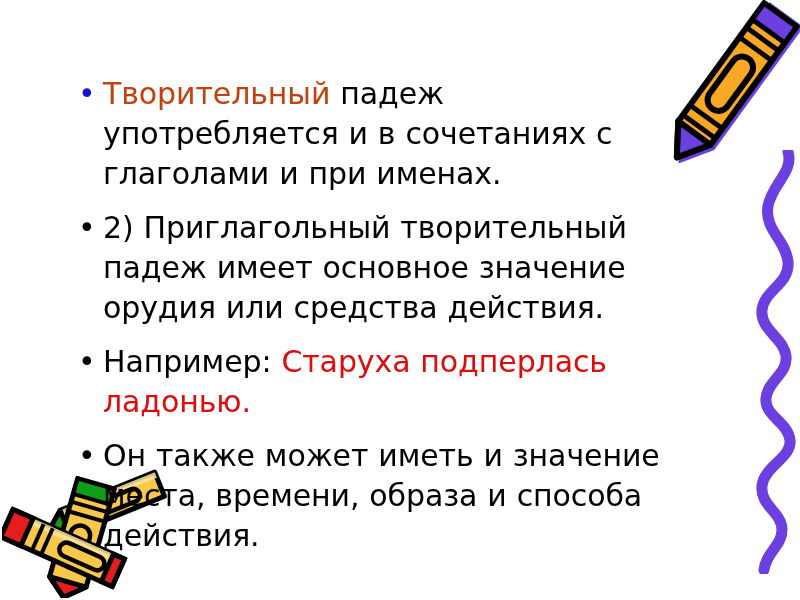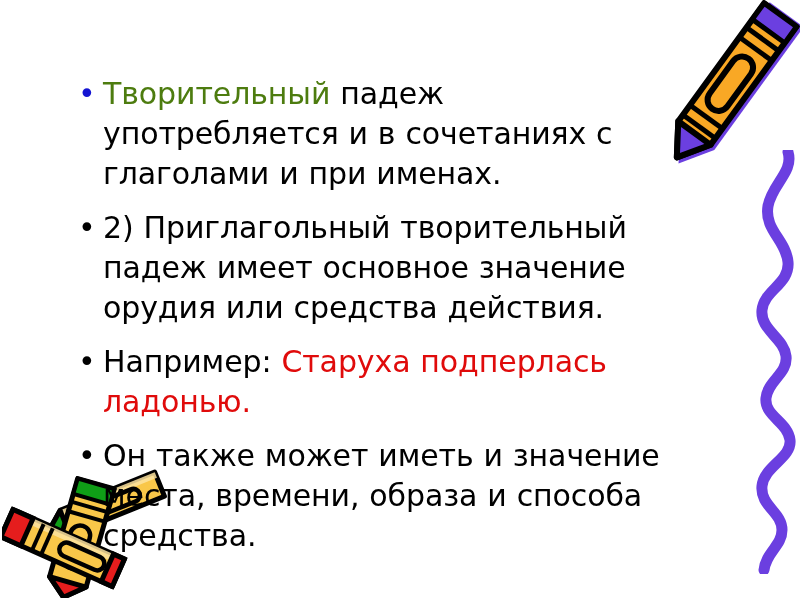--- a/index.html
+++ b/index.html
@@ -47,21 +47,21 @@
   .bullet-marker.accent { color: #1414d2; }
 
   .bullet-text {
     flex: 1 1 auto;
     font-size: 30px;
     line-height: 40px;
     color: #000000;
     letter-spacing: -0.1px;
     word-spacing: 0.5px;
   }
-  .hl-blue { color: #4d7c0f; }
+  .hl-blue { color: #c2410c; }
   .hl-red  { color: #e00b0b; }
 
   
   #crayon-top { position: absolute; left: 648px; top: -6px; }
   #squiggle   { position: absolute; left: 676px; top: 150px; }
   #crayons-bottom { position: absolute; left: 2px; top: 466px; }
 </style>
 </head>
 <body>
 
@@ -143,17 +143,17 @@
       <div class="bullet-text"><span>2) Приглагольный творительный падеж имеет основное значение орудия или средства действия.</span></div>
     </div>
 
     <div class="bullet-row">
       <div class="bullet-marker">•</div>
       <div class="bullet-text"><span>Например: </span><span class="hl-red">Старуха подперлась ладонью.</span></div>
     </div>
 
     <div class="bullet-row">
       <div class="bullet-marker">•</div>
-      <div class="bullet-text"><span>Он также может иметь и значение места, времени, образа и способа средства.</span></div>
+      <div class="bullet-text"><span>Он также может иметь и значение места, времени, образа и способа действия.</span></div>
     </div>
 
   </div>
 </div>
 
 </body></html>

